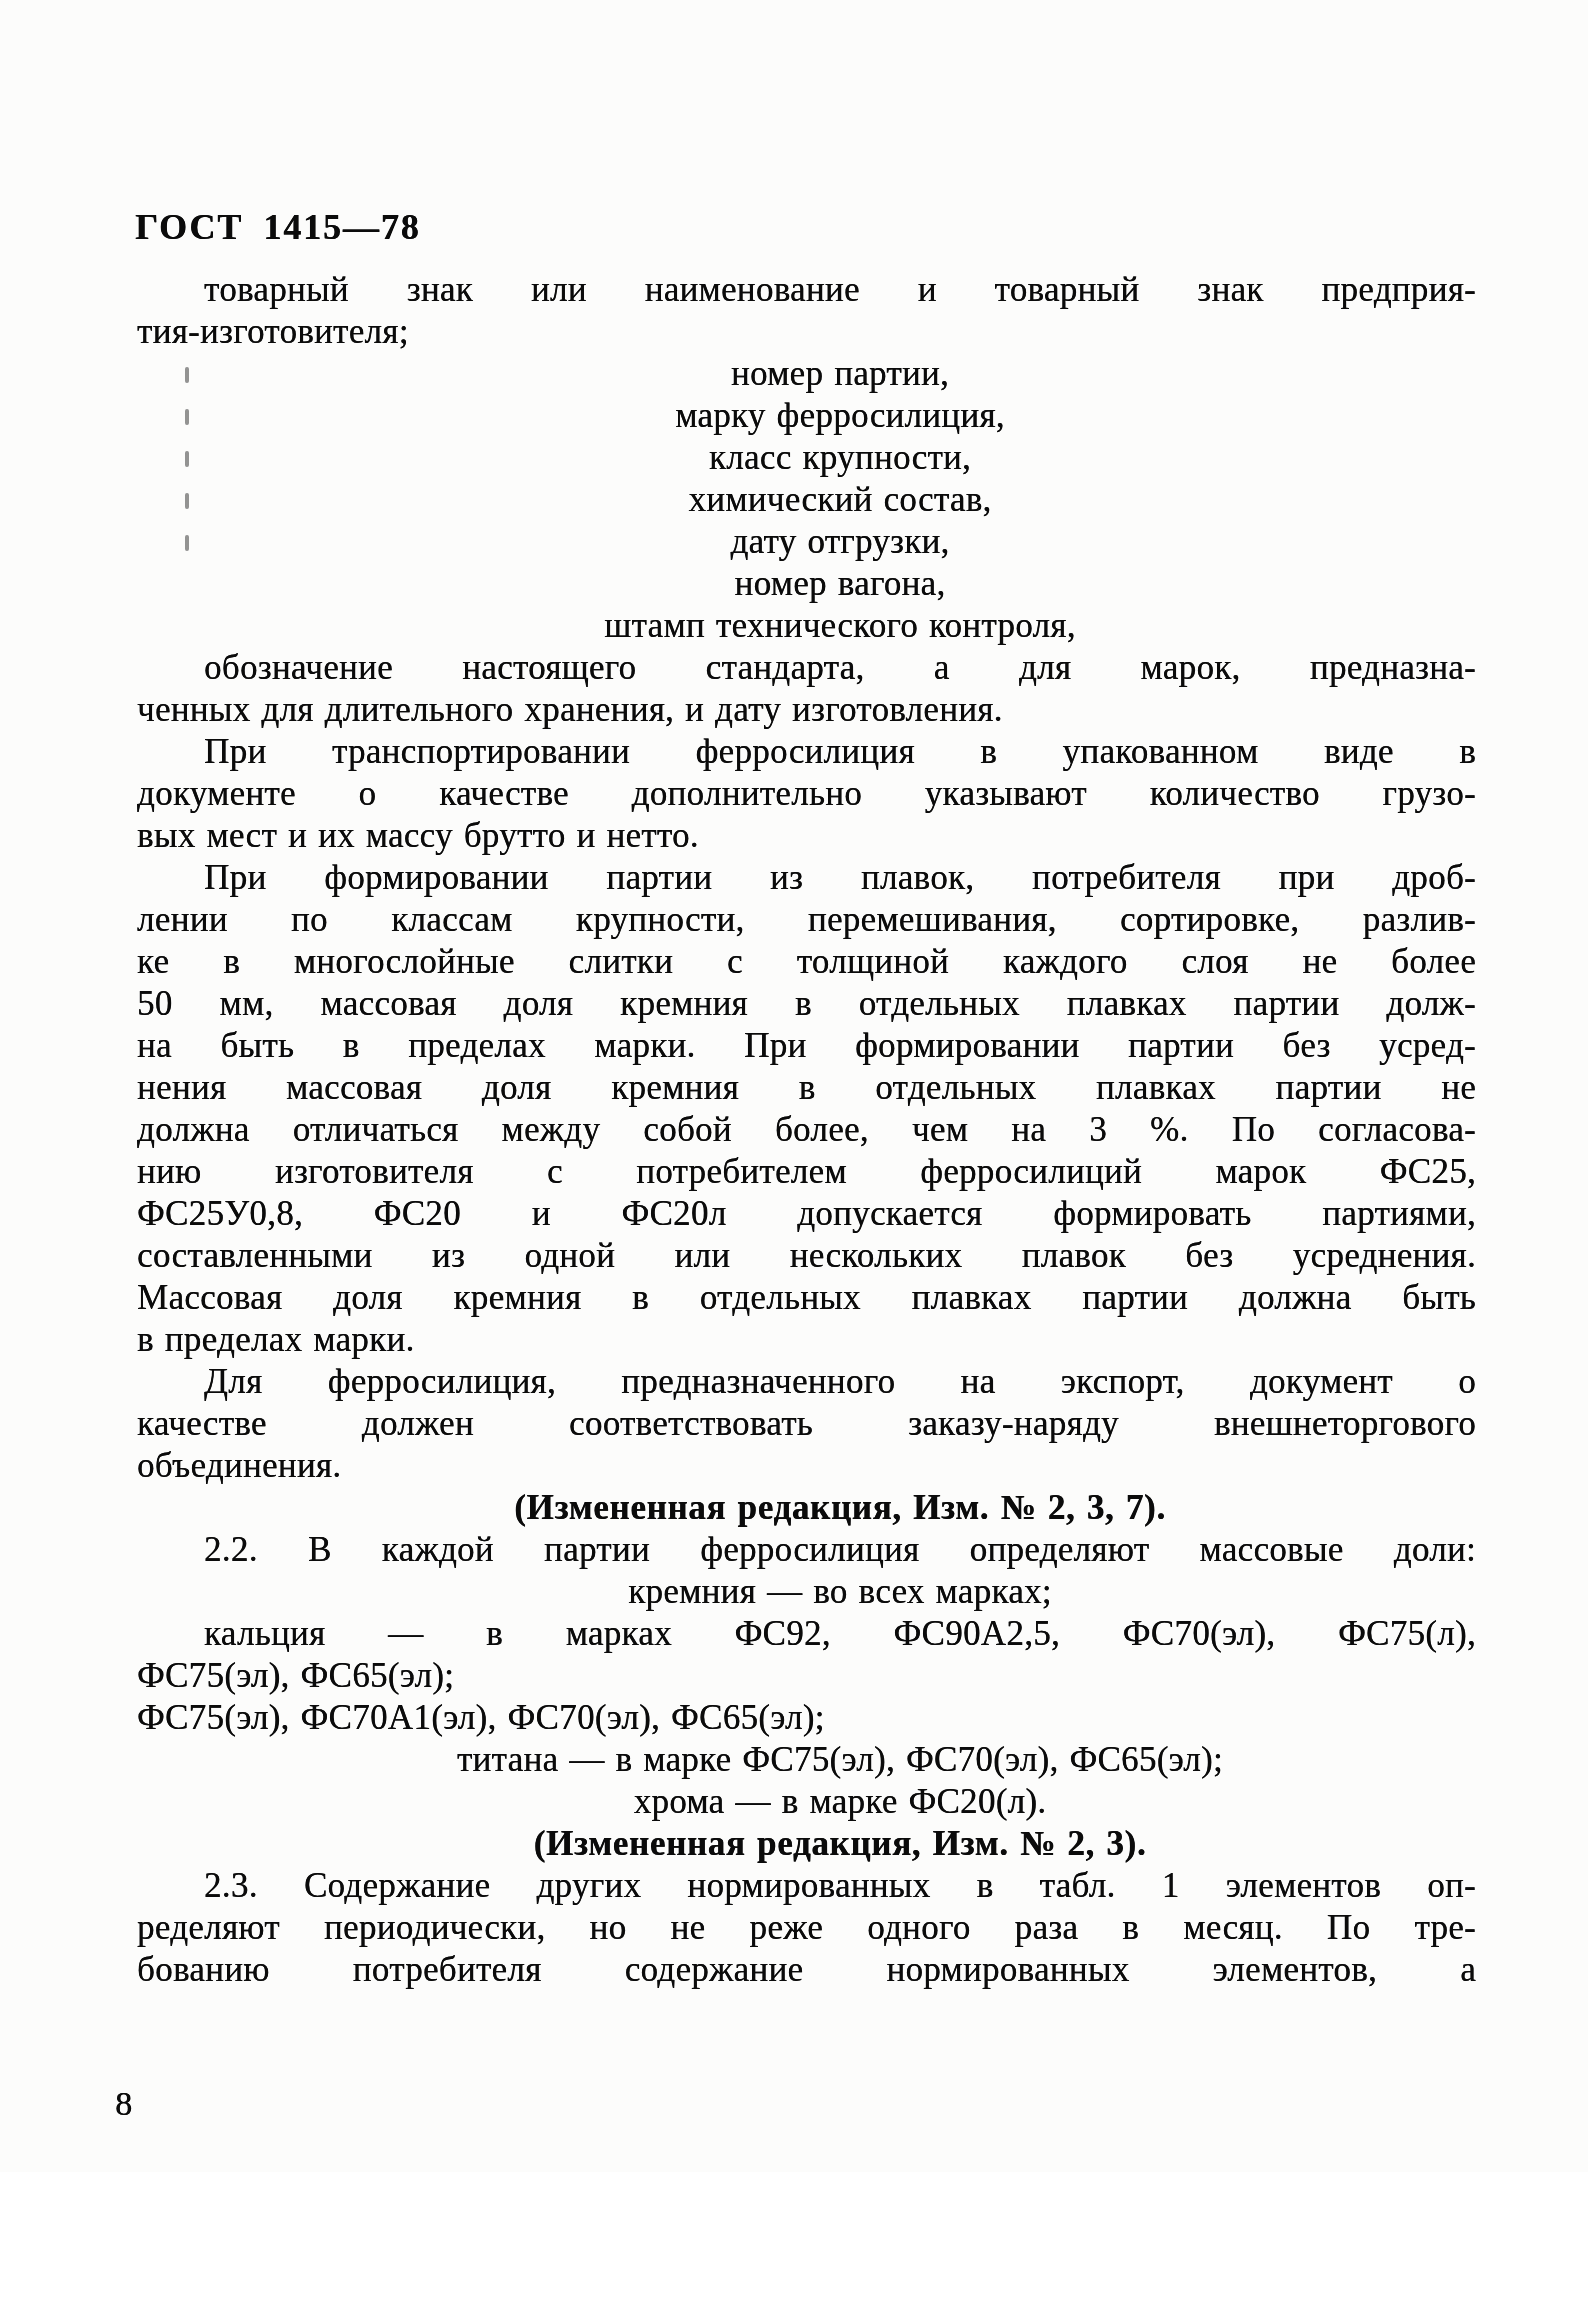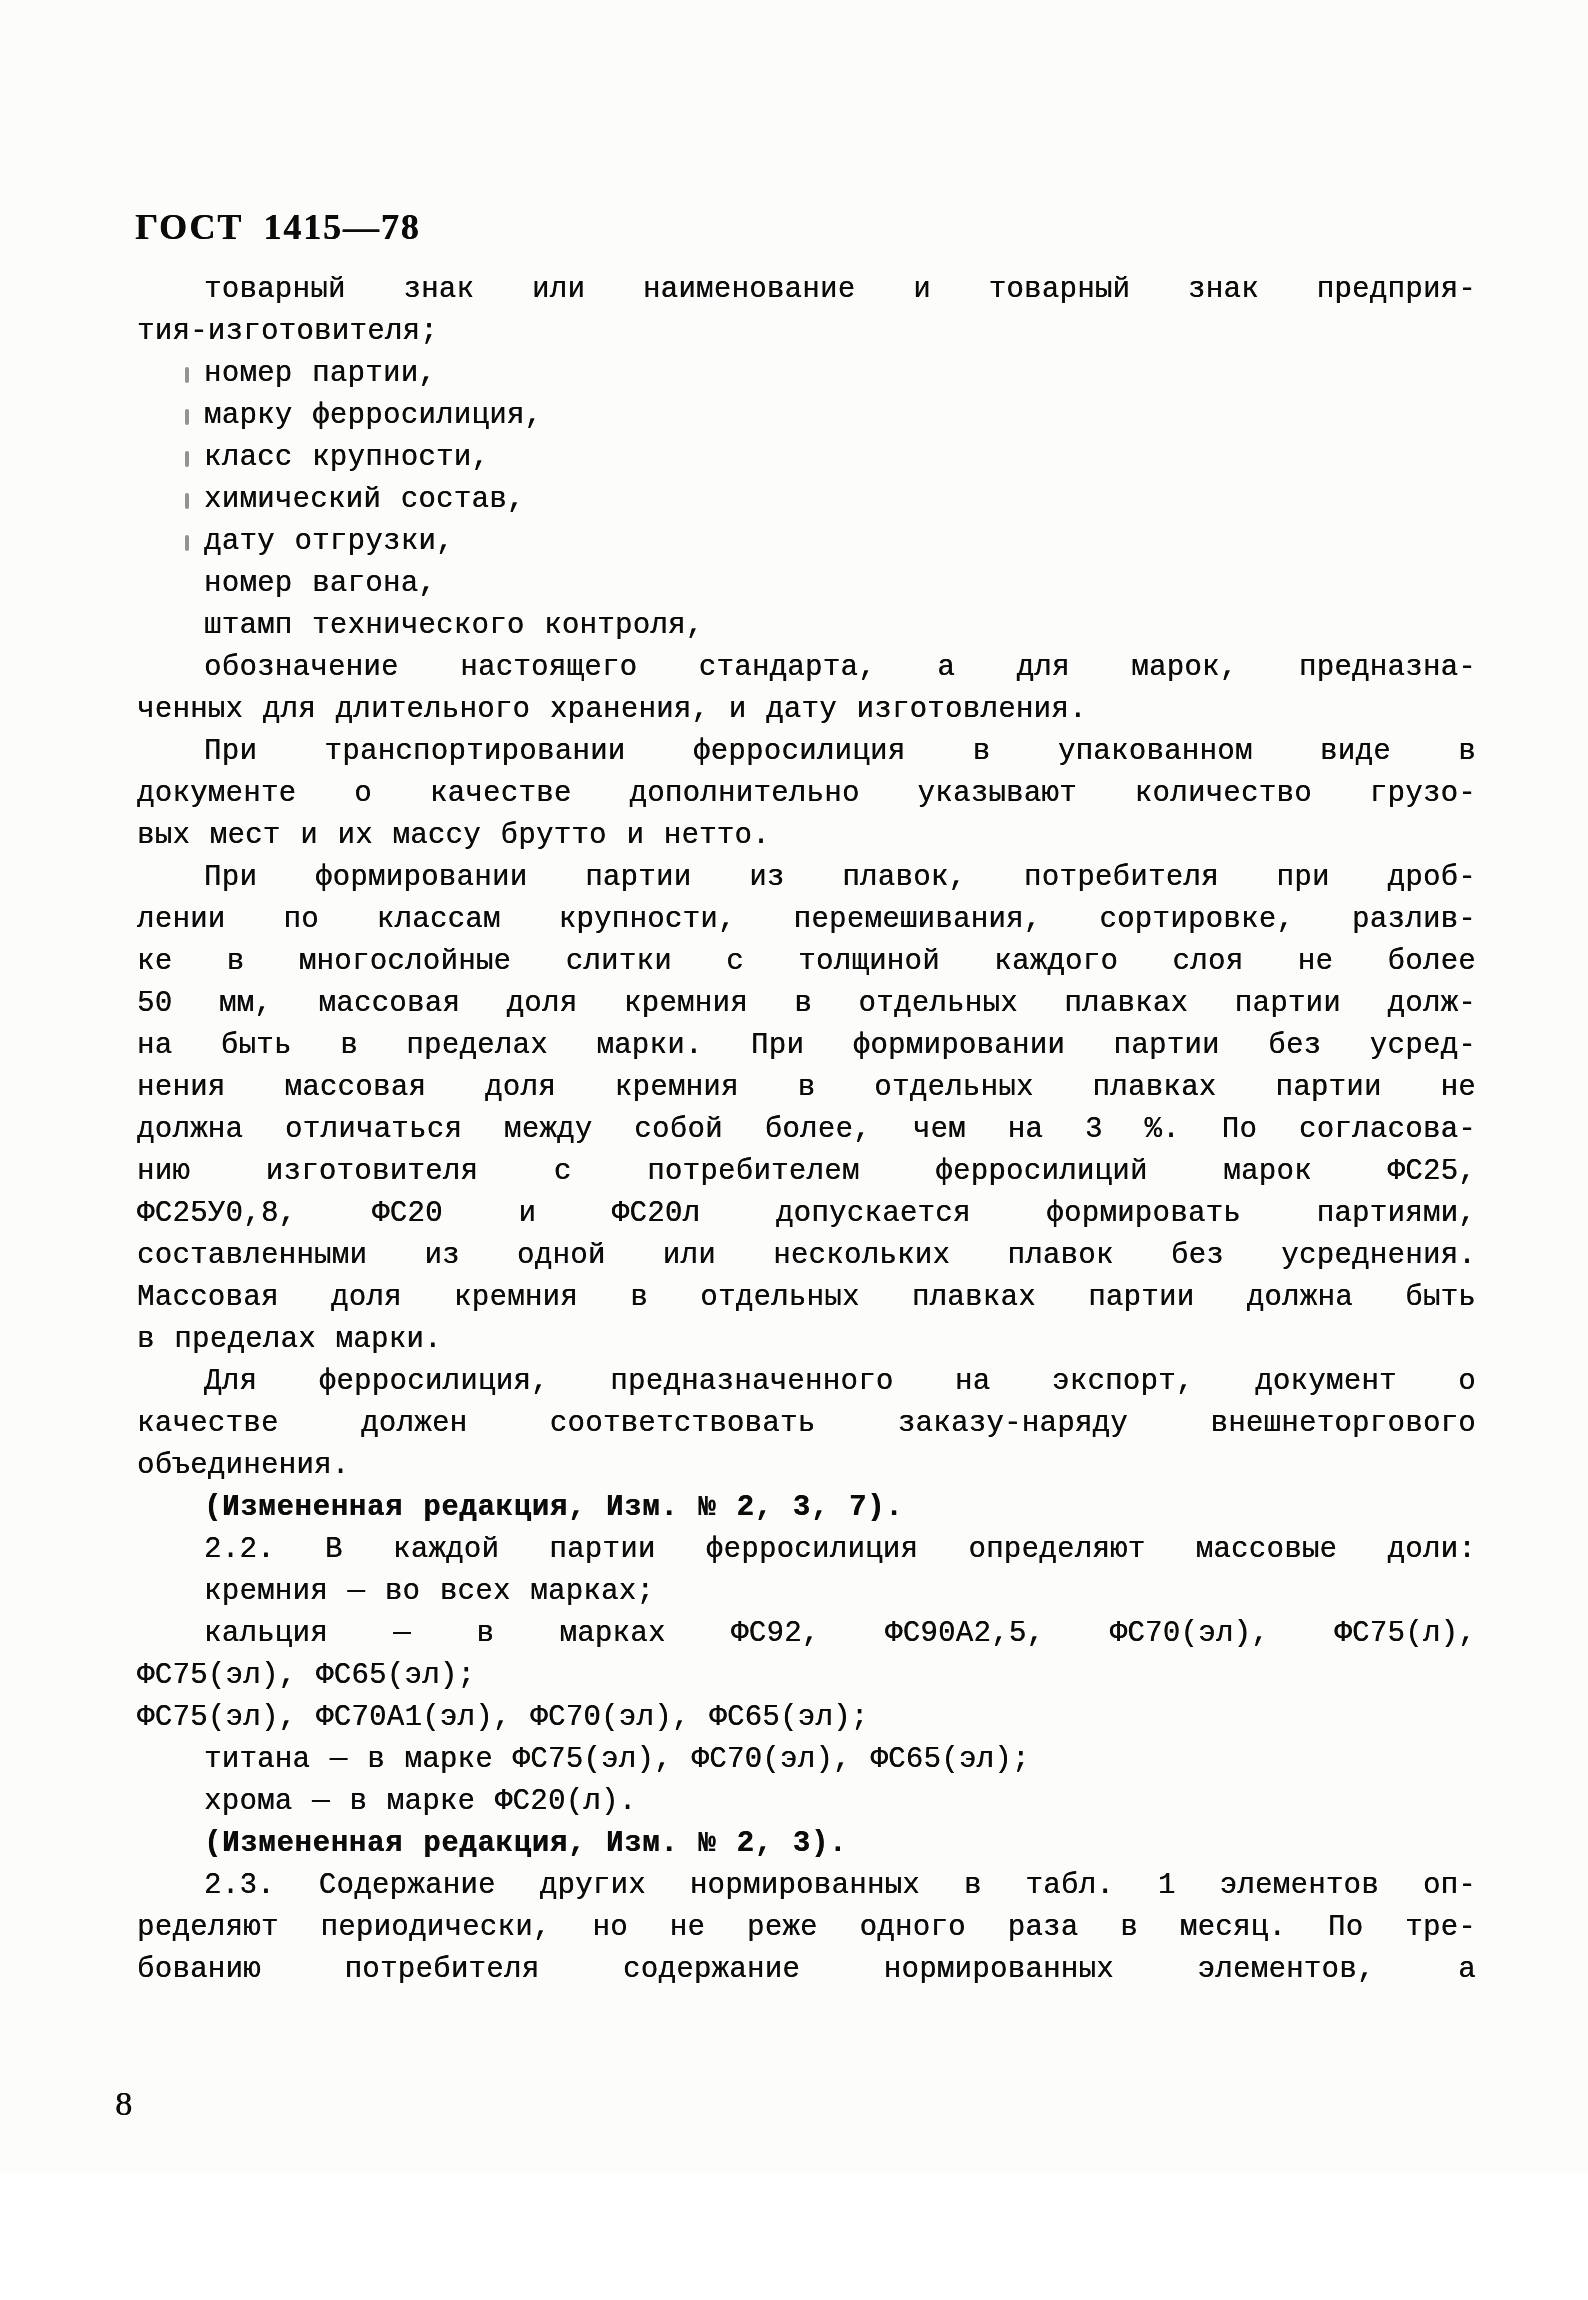--- a/index.html
+++ b/index.html
@@ -17,34 +17,33 @@
     letter-spacing:1.9px; word-spacing:9.3px;
     text-shadow:0.4px 0 0 #000;
   }
   .doc-body {
     position:absolute; left:137px; top:269px;
     width:1339px;
     text-shadow:0.3px 0 0 #111;
   }
   .line {
     position:relative;
-    font-size:29px;
+    font-size:35px;
     line-height:42px;
     height:42px;
     white-space:nowrap;
     letter-spacing:0.3px;
     word-spacing:1.9px;
-    font-family:Liberation Mono, monospace;
   }
   .line.justify {
     white-space:normal;
     text-align:justify;
     text-align-last:justify;
   }
-  .ind-indent { padding-left:67px; }
+  .ind-indent { padding-left:67px;text-align:center; }
   .ind-small  { padding-left:46px; }
   .gap { }
   .bold { font-weight:bold; letter-spacing:0.7px; }
   
   .speck::before {
     content:'';
     position:absolute; left:48px; top:14px;
     width:3.7px; height:16px;
     background:#2a2a2a; opacity:0.5;
     border-radius:1.9px;

